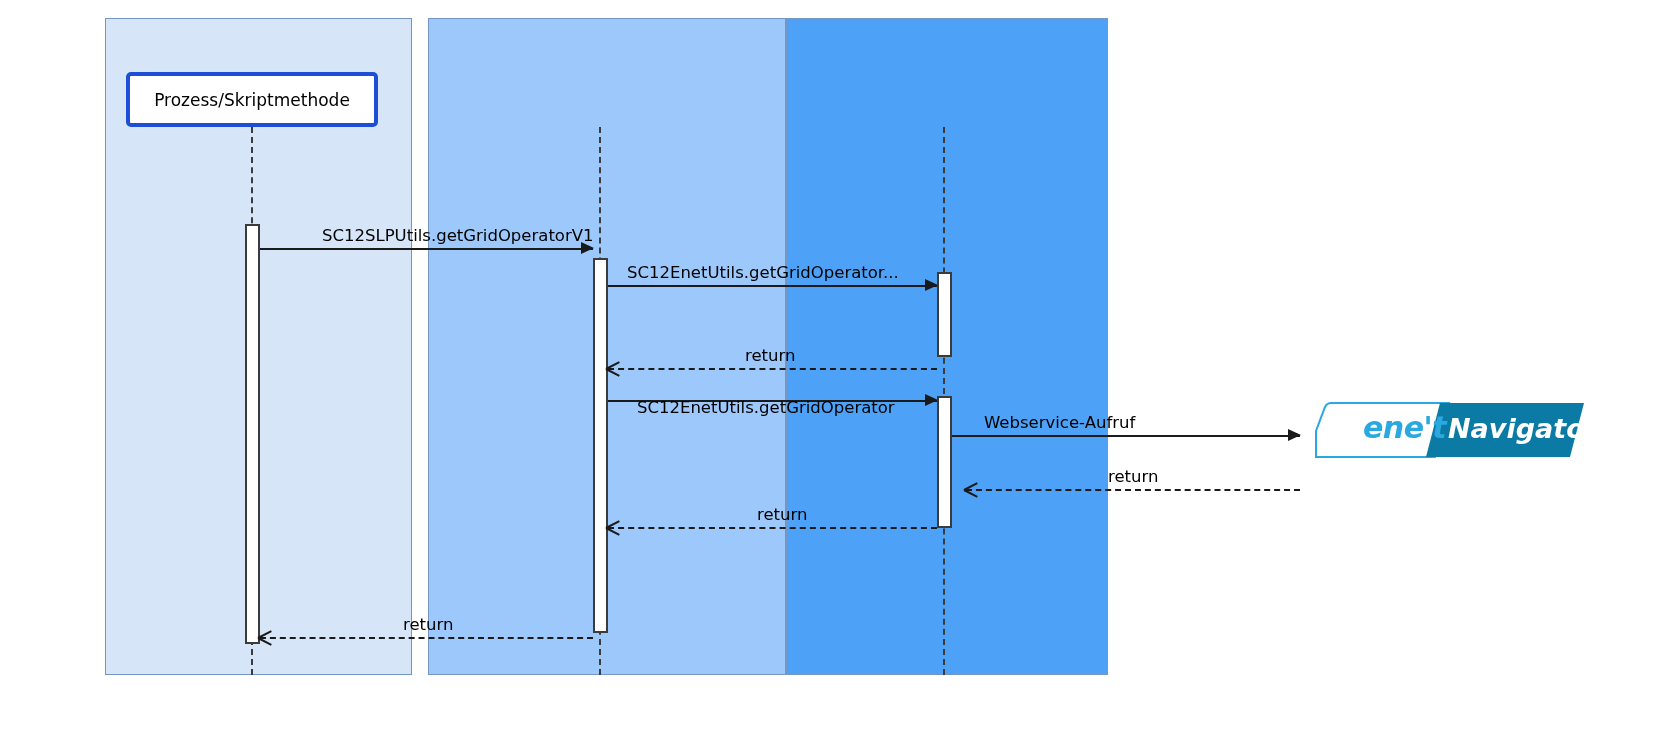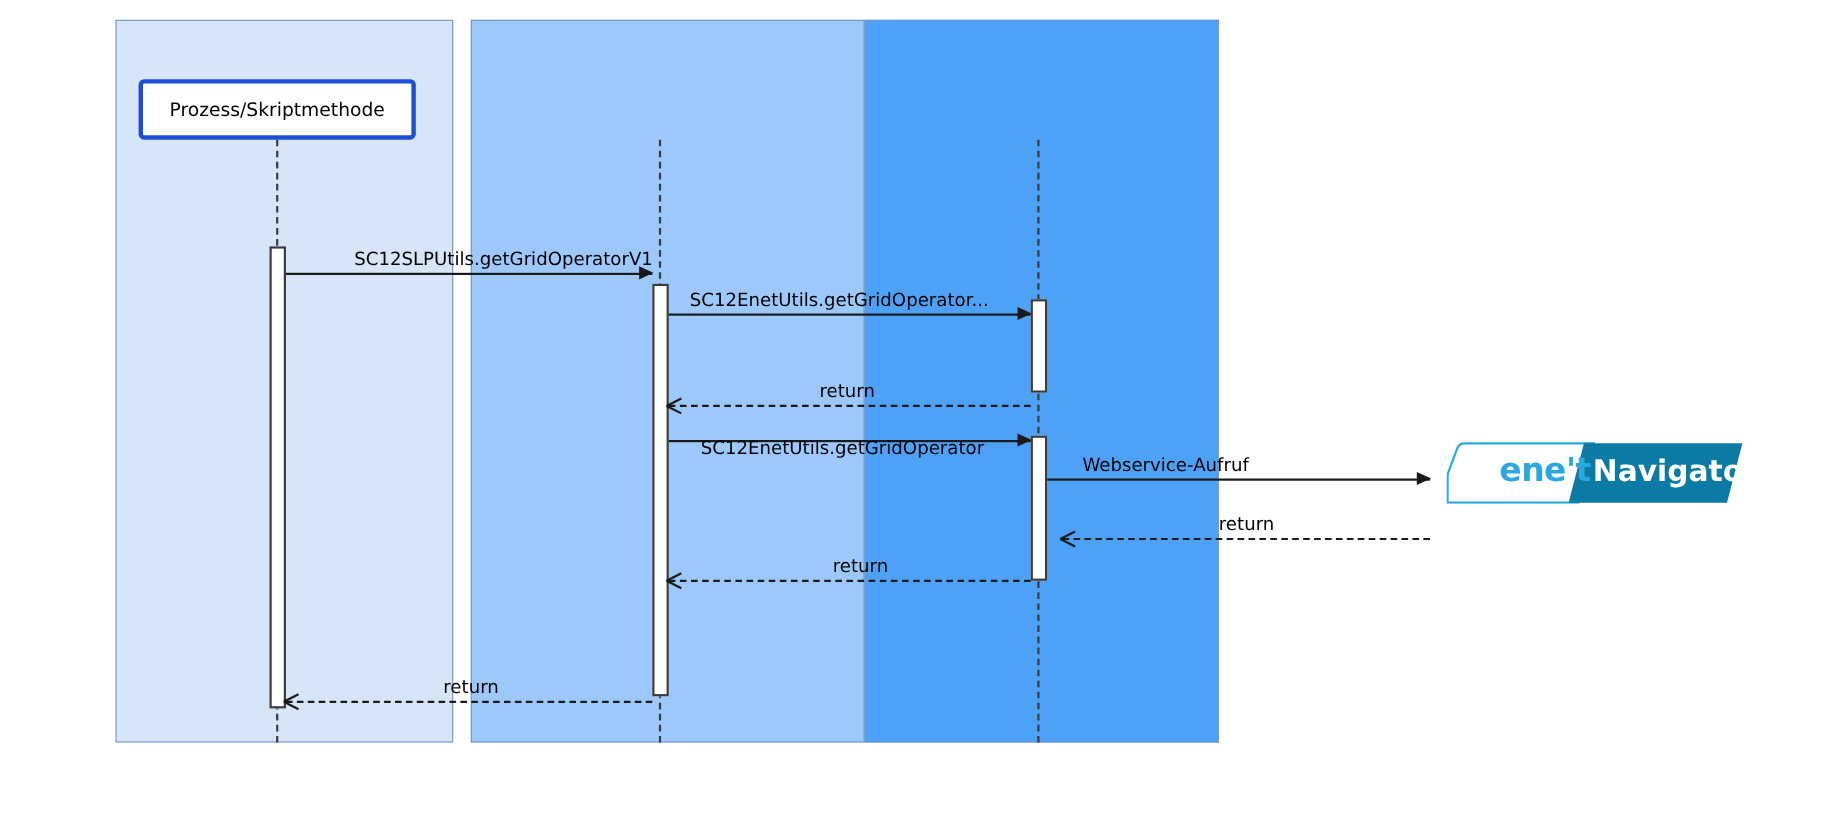--- a/index.html
+++ b/index.html
@@ -104,20 +104,21 @@
     white-space: nowrap;
     line-height: 1;
   }
   
   #enet-logo {
     position: absolute;
     left: 1315px;
     top: 401px;
     width: 270px;
     height: 57px;
+    font-style: italic;
   }
   .logo-text-enet {
     position: absolute;
     left: 48px;
     top: 12px;
     font-family: "DejaVu Sans", "Liberation Sans", sans-serif;
     font-size: 30px;
     font-weight: 700;
     letter-spacing: -0.5px;
     color: #2aa8e0;

